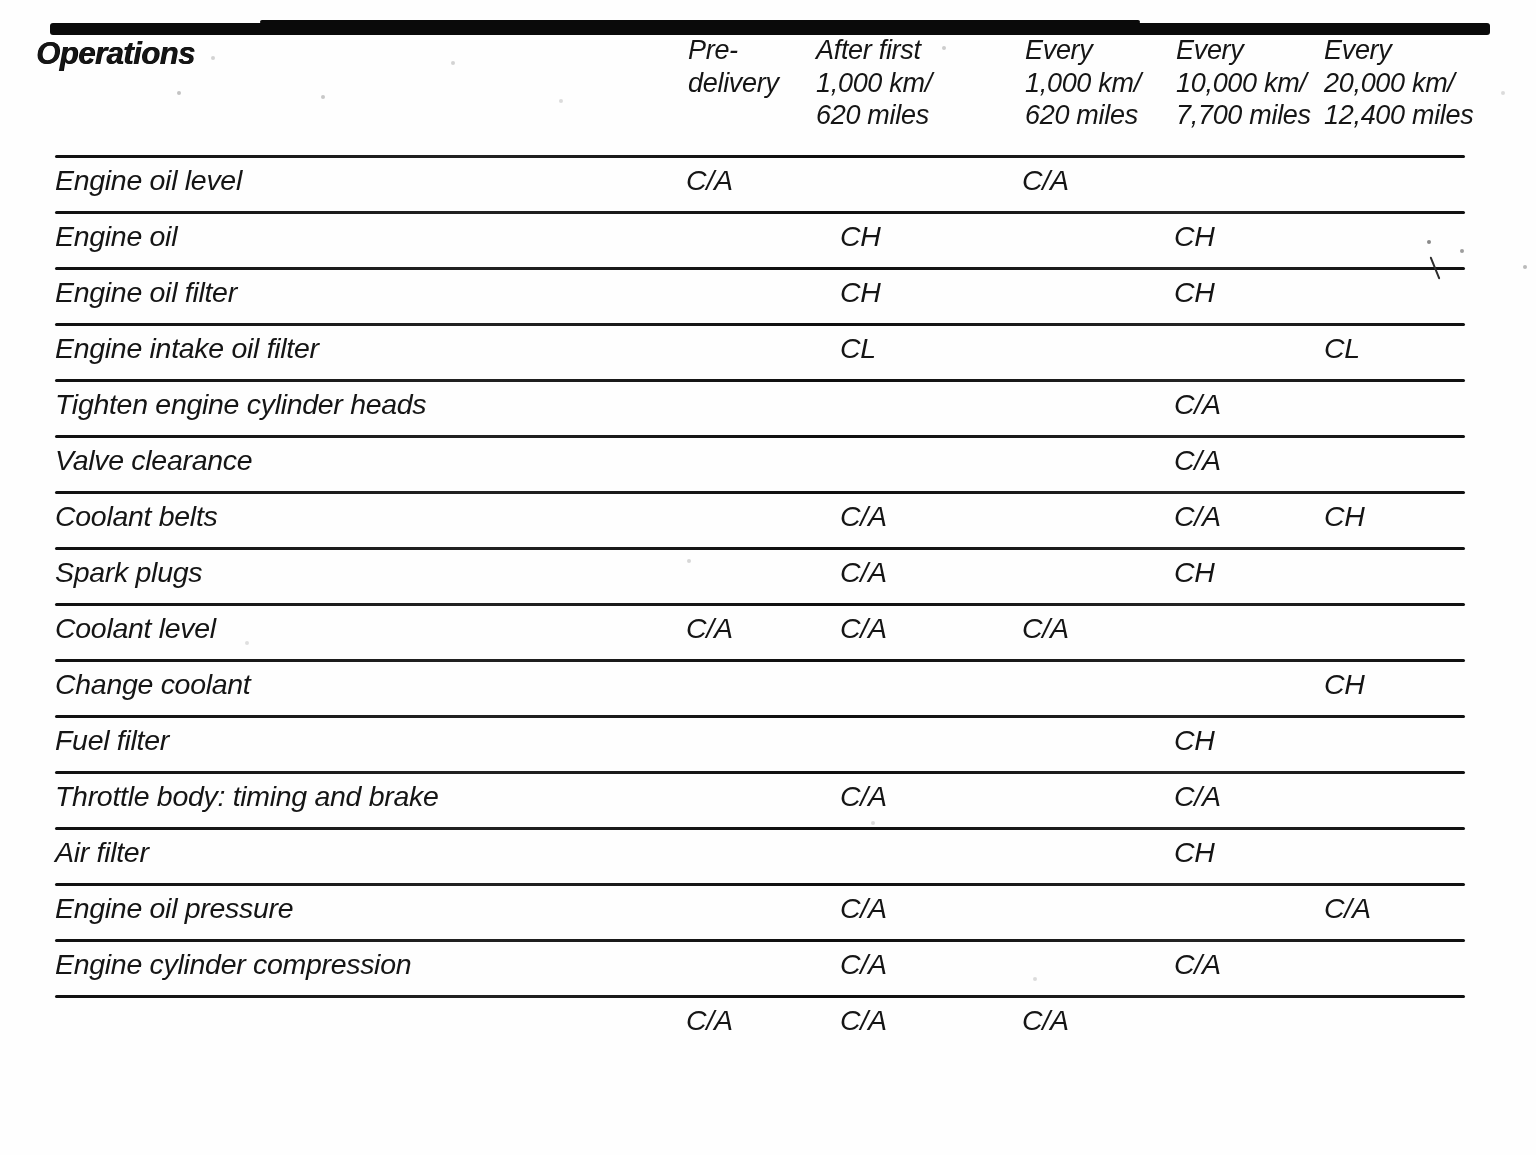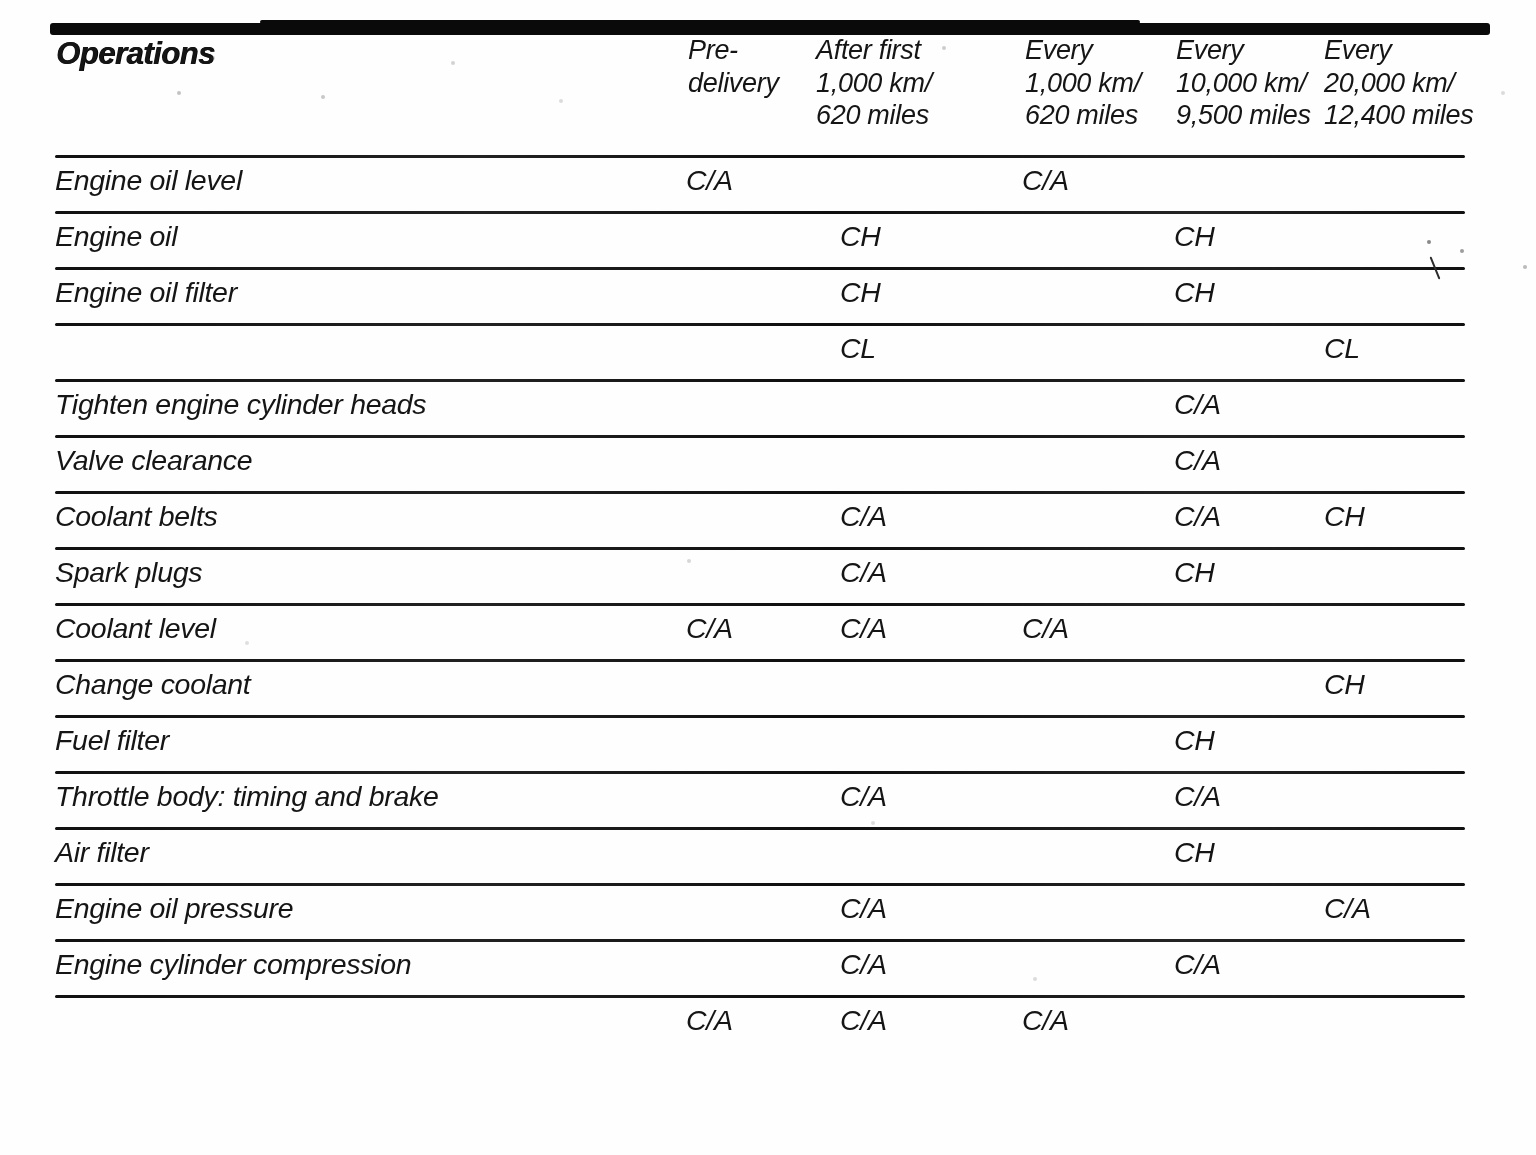--- a/index.html
+++ b/index.html
@@ -16,21 +16,21 @@
     position: absolute; left: 50px; top: 23px;
     width: 1440px; height: 12px;
     background: #0a0a0a; border-radius: 3px;
   }
   .top-bar::after{
     content:""; position:absolute; left:210px; top:-3px; width:880px; height:4px;
     background:#0a0a0a; border-radius:2px;
   }
 
   .operations-title {
-    position: absolute; left: 56px; top: 36px;
+    position: absolute; left: 36px; top: 36px;
     font-size: 31px; font-weight: 900; font-style: italic;
     letter-spacing: -0.5px;
     text-shadow: 0.6px 0 0 #000;
   }
 
   .col-head {
     position: absolute; top: 34px;
     font-size: 27px; font-style: italic;
     line-height: 32.5px; letter-spacing: -0.3px;
     white-space: nowrap;
@@ -115,21 +115,21 @@
     <div>620 miles</div>
   </div>
   <div class="col-head ch3">
     <div>Every</div>
     <div>1,000 km/</div>
     <div>620 miles</div>
   </div>
   <div class="col-head ch4">
     <div>Every</div>
     <div>10,000 km/</div>
-    <div>9,500 miles</div>
+    <div>7,700 miles</div>
   </div>
   <div class="col-head ch5">
     <div>Every</div>
     <div>20,000 km/</div>
     <div>12,400 miles</div>
   </div>
 
   <div class="rows">
 
     <div class="row">
@@ -153,20 +153,21 @@
     <div class="row">
       <div class="op">Engine oil filter</div>
       <div class="cell x1"></div>
       <div class="cell x2">CH</div>
       <div class="cell x3"></div>
       <div class="cell x4">CH</div>
       <div class="cell x5"></div>
     </div>
 
     <div class="row">
+      <div class="op">Engine intake oil filter</div>
       <div class="cell x1"></div>
       <div class="cell x2">CL</div>
       <div class="cell x3"></div>
       <div class="cell x4"></div>
       <div class="cell x5">CL</div>
     </div>
 
     <div class="row">
       <div class="op">Tighten engine cylinder heads</div>
       <div class="cell x1"></div>

